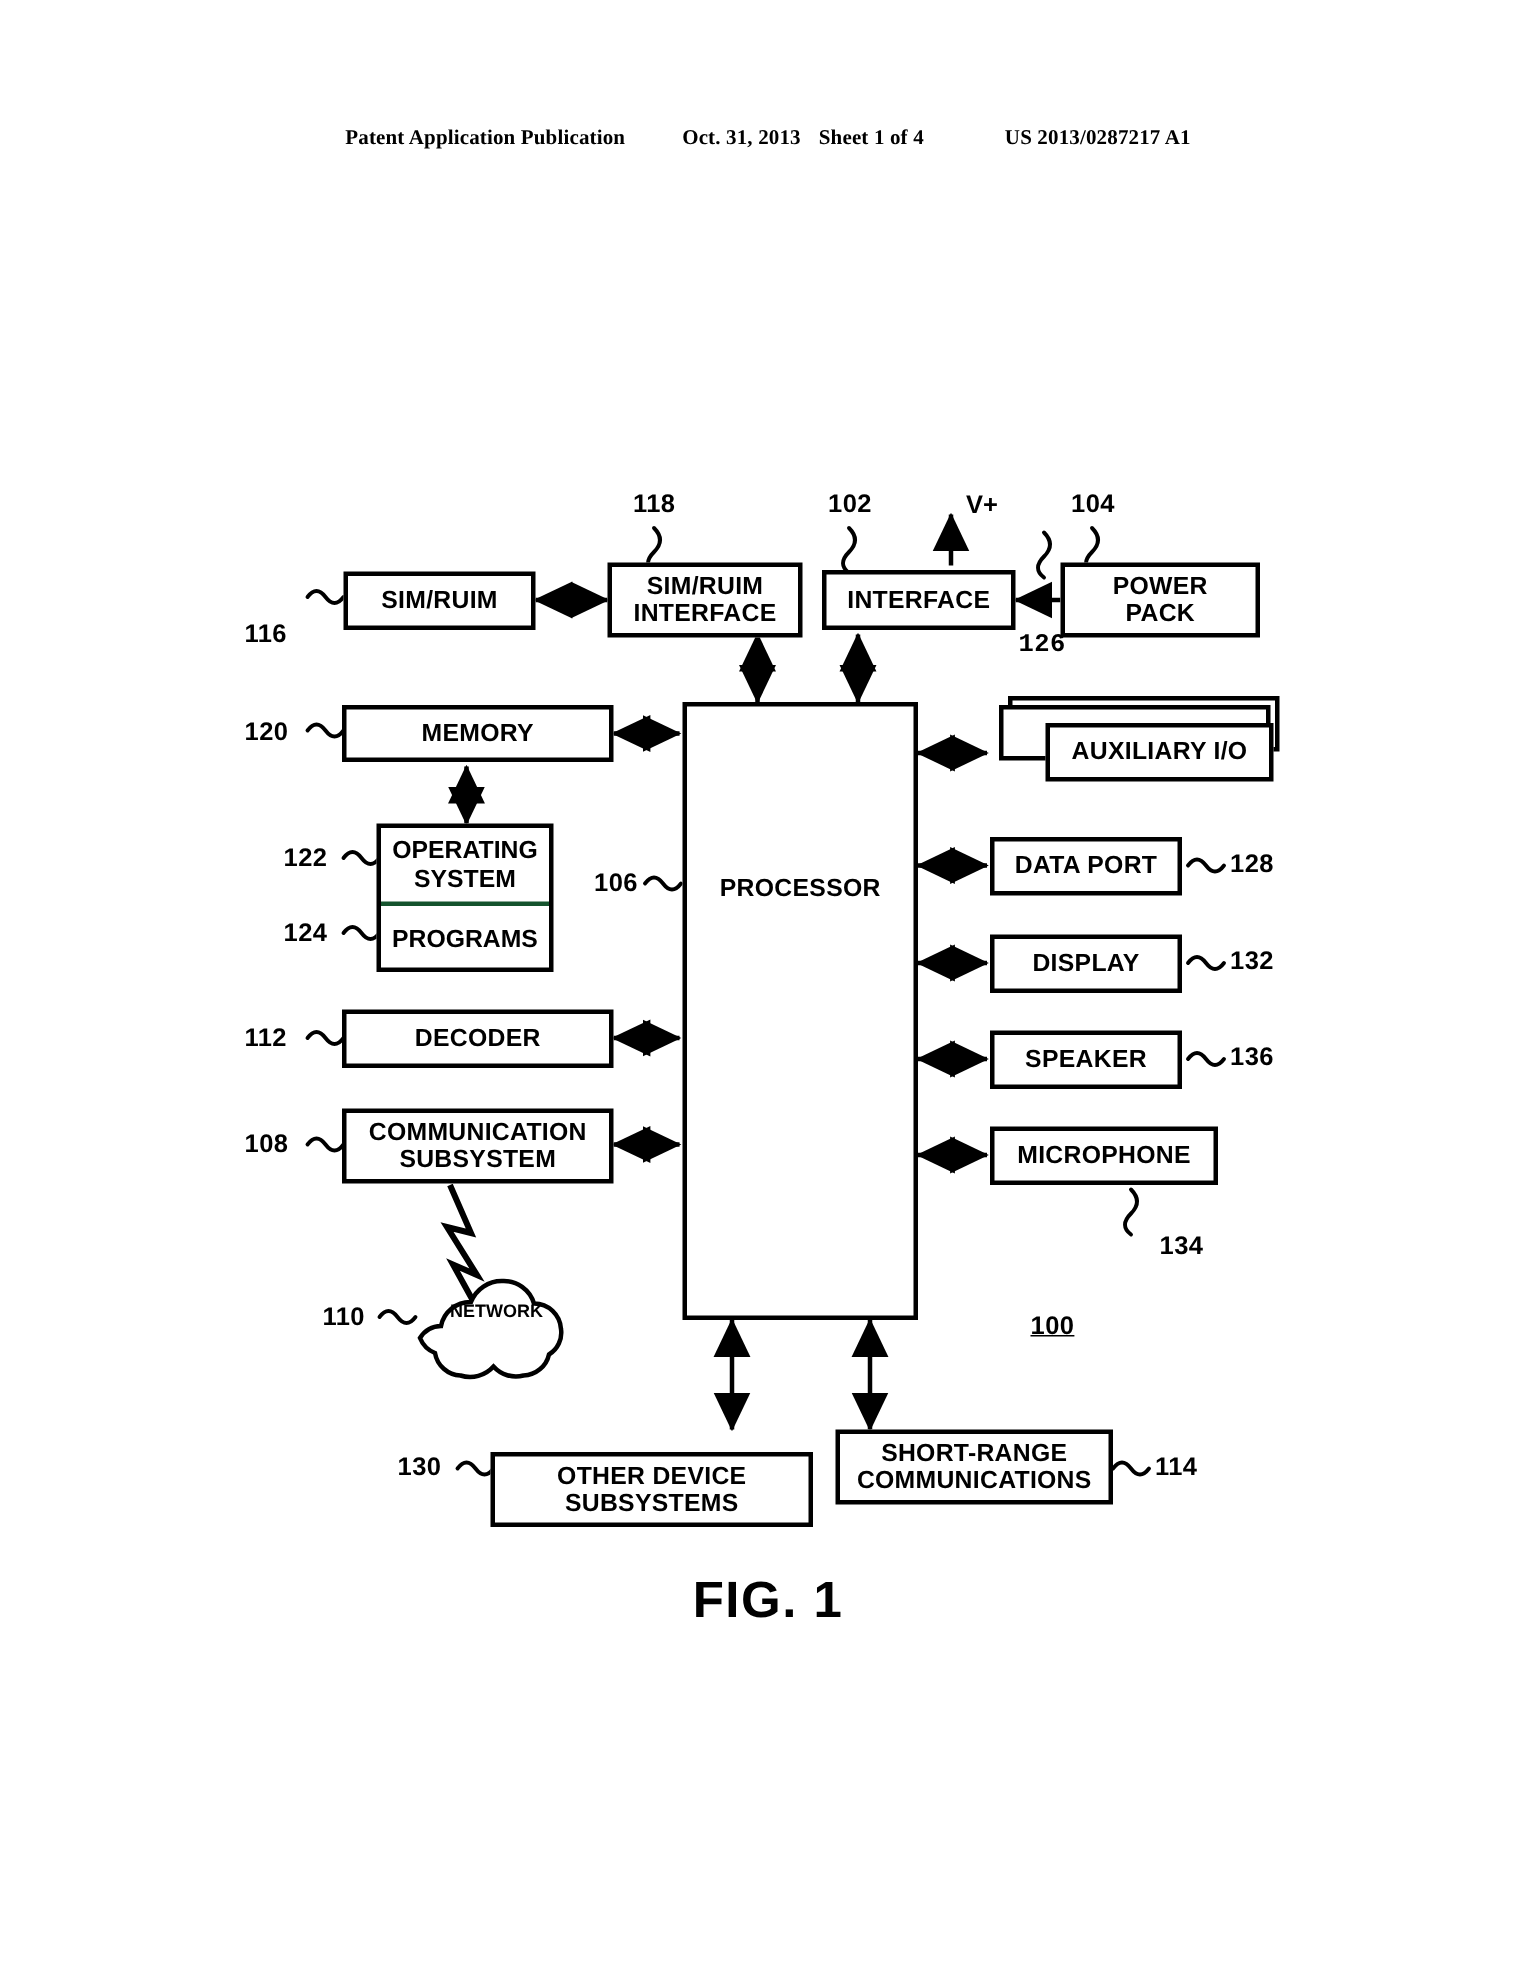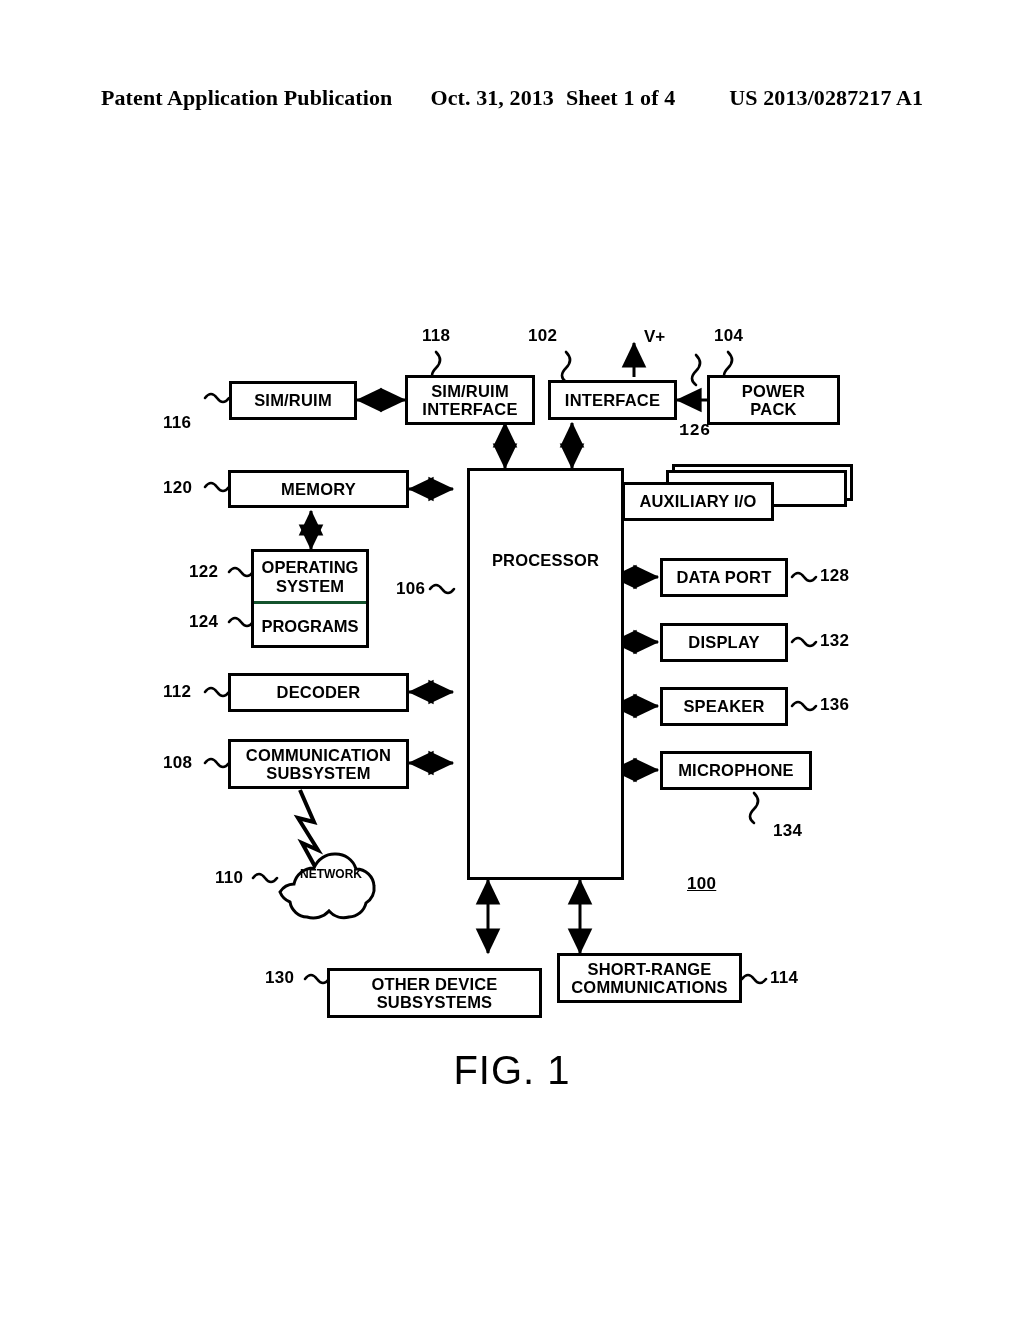--- a/index.html
+++ b/index.html
@@ -21,21 +21,21 @@
   #page-header {
     position: absolute;
     top: 85px;
     left: 0;
     width: 1024px;
     display: flex;
     justify-content: center;
     align-items: baseline;
     font-family: "Liberation Serif", serif;
     font-weight: bold;
-    font-size: 22px;
+    font-size: 14px;
     letter-spacing: 0.1px;
     white-space: nowrap;
   }
   #page-header .h-pub   { margin-right: 38px; }
   #page-header .h-date  { margin-right: 12px; }
   #page-header .h-sheet { margin-right: 54px; }
 
   
   #figure {
     position: absolute;
@@ -127,22 +127,22 @@
     z-index: 5;
   }
 
   
   #fig-caption {
     position: absolute;
     top: 1048px;
     left: 0;
     width: 1024px;
     text-align: center;
-    font-weight: normal;
-    font-size: 40px;
+    font-weight: bold;
+    font-size: 34px;
     letter-spacing: 1px;
   }
 </style>
 </head>
 <body>
 
 <div id="page-header">
   <span class="h-pub">Patent Application Publication</span>
   <span class="h-date">Oct. 31, 2013</span>
   <span class="h-sheet">Sheet 1 of 4</span>
@@ -259,21 +259,21 @@
 
   <div class="box" style="left:405px; top:375px; width:130px; height:50px; white-space:pre-line;">
     <span class="lbl">SIM/RUIM
 INTERFACE</span>
   </div>
   <div class="ref" style="left:422px; top:326px;">118</div>
 
   <div class="box" style="left:548px; top:380px; width:129px; height:40px;">
     <span class="lbl">INTERFACE</span>
   </div>
-  <div class="ref" style="left:528px; top:326px;">102</div>
+  <div class="ref" style="left:552px; top:326px;">102</div>
   <div class="vplus" style="left:644px; top:327px;">V+</div>
 
   <div class="box" style="left:707px; top:375px; width:133px; height:50px; white-space:pre-line;">
     <span class="lbl">POWER
 PACK</span>
   </div>
   <div class="ref" style="left:714px; top:326px;">104</div>
 
   <div class="box" style="left:228px; top:470px; width:181px; height:38px;">
     <span class="lbl">MEMORY</span>
@@ -299,28 +299,28 @@
 
   <div class="box" style="left:228px; top:739px; width:181px; height:50px; white-space:pre-line;">
     <span class="lbl">COMMUNICATION
 SUBSYSTEM</span>
   </div>
   <div class="ref" style="left:163px; top:753px;">108</div>
 
   <div class="cloud-label" style="left:286px; top:867px; width:90px; text-align:center;">NETWORK</div>
   <div class="ref" style="left:215px; top:868px;">110</div>
 
-  <div class="box" style="left:455px; top:468px; width:157px; height:412px; align-items:flex-start; padding-top:80px;margin-left:12px;">
+  <div class="box" style="left:455px; top:468px; width:157px; height:412px; align-items:flex-start; padding-top:112px;">
     <span class="lbl">PROCESSOR</span>
   </div>
   <div class="ref" style="left:396px; top:579px;">106</div>
 
   <div class="stack-layer" style="left:672px; top:464px; width:181px; height:37px;"></div>
   <div class="stack-layer" style="left:666px; top:470px; width:181px; height:37px;"></div>
-  <div class="box" style="left:622px; top:482px; width:152px; height:39px;">
+  <div class="box" style="left:697px; top:482px; width:152px; height:39px;">
     <span class="lbl">AUXILIARY I/O</span>
   </div>
   <div class="ref" style="left:679px; top:421px;font-family:Liberation Mono, monospace;">126</div>
 
   <div class="box" style="left:660px; top:558px; width:128px; height:39px;">
     <span class="lbl">DATA PORT</span>
   </div>
   <div class="ref" style="left:820px; top:566px;">128</div>
 
   <div class="box" style="left:660px; top:623px; width:128px; height:39px;">

